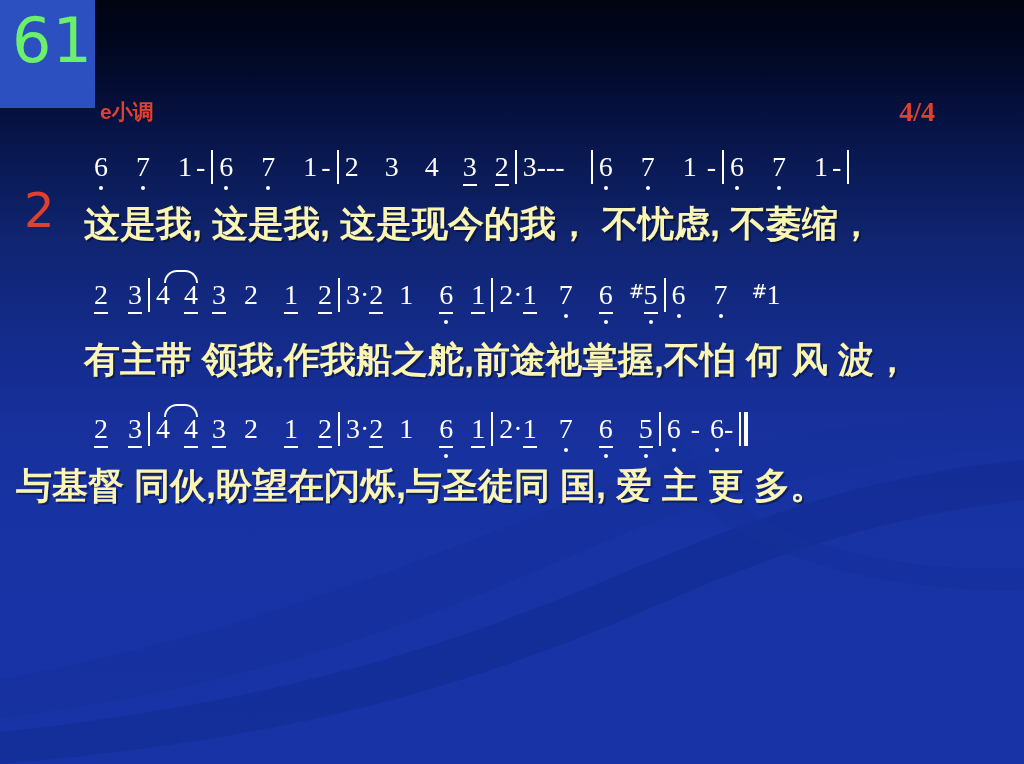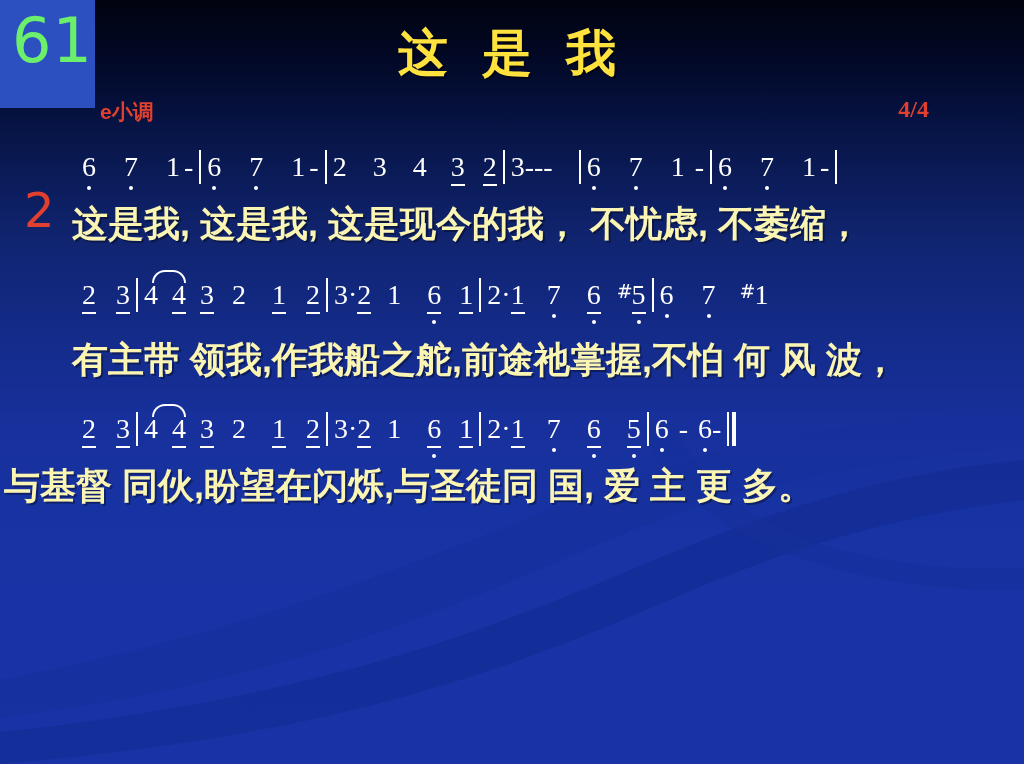--- a/index.html
+++ b/index.html
@@ -66,38 +66,38 @@
 
   #key-sig {
     position: absolute;
     left: 100px; top: 98px;
     font-size: 21px;
     color: #e2402e;
     font-weight: bold;
   }
   #time-sig {
     position: absolute;
-    right: 95px; top: 96px;
-    font-size: 24px;
+    right: 89px; top: 96px;
+    font-size: 28px;
     color: #e2402e;
     font-weight: bold;
     font-family: "Liberation Serif", serif;
   }
 
   #verse-num {
     position: absolute;
     left: 24px; top: 186px;
     font-size: 48px;
     line-height: 1;
     color: #e2402e;
     font-family: "DejaVu Sans", sans-serif;
   }
 
   
-  .system { position: absolute; left: 4px; width: 856px; }
+  .system { position: absolute; left: 16px; width: 856px; }
   .notation {
     position: relative;
     height: 48px;
     color: #ffffff;
     font-family: "Liberation Serif", "DejaVu Serif", serif;
     font-size: 28px;
     white-space: nowrap;
   }
   .lyrics {
     position: relative;
@@ -180,21 +180,20 @@
   <svg id="swoosh" viewBox="0 0 1024 384" preserveAspectRatio="none">
     <path d="M0,300 C260,250 420,180 600,110 C720,62 860,40 1024,30 L1024,66 C880,78 742,104 628,152 C452,226 300,300 0,338 Z" fill="#16309a" opacity="0.55"></path>
     <path d="M0,352 C300,320 470,258 640,186 C790,122 900,92 1024,80 L1024,120 C902,134 792,166 664,222 C496,296 316,358 0,384 Z" fill="#12298c" opacity="0.45"></path>
     <path d="M1024,210 C930,212 832,196 760,162 C694,130 652,92 640,44 L676,44 C692,90 730,126 788,152 C852,180 944,192 1024,188 Z" fill="#16309a" opacity="0.5"></path>
   </svg>
 
   <div id="num-badge">
     <span class="num">61</span>
   </div>
 
-  <div id="title">这 是 我</div>
 
   <div id="key-sig">e小调</div>
   <div id="time-sig">4/4</div>
 
   <div id="verse-num">2</div>
 
   <div class="system" style="top:150px;">
     <div class="notation" style="padding-left:78px;">
       <span class="note"><span class="g dot-low">6</span></span><span class="sp" style="width:28px"></span><span class="note"><span class="g dot-low">7</span></span><span class="sp" style="width:28px"></span><span class="note"><span class="g">1</span></span><span class="sp" style="width:4px"></span><span class="note"><span class="g">-</span></span><span class="bar"></span><span class="note"><span class="g dot-low">6</span></span><span class="sp" style="width:28px"></span><span class="note"><span class="g dot-low">7</span></span><span class="sp" style="width:28px"></span><span class="note"><span class="g">1</span></span><span class="sp" style="width:4px"></span><span class="note"><span class="g">-</span></span><span class="bar"></span><span class="note"><span class="g">2</span></span><span class="sp" style="width:26px"></span><span class="note"><span class="g">3</span></span><span class="sp" style="width:26px"></span><span class="note"><span class="g">4</span></span><span class="sp" style="width:24px"></span><span class="note"><span class="g beam">3</span></span><span class="sp" style="width:18px"></span><span class="note"><span class="g beam">2</span></span><span class="bar"></span><span class="note"><span class="g">3</span></span><span class="note"><span class="g">-</span></span><span class="note"><span class="g">-</span></span><span class="note"><span class="g">-</span></span><span class="bar" style="margin-left:26px"></span><span class="note"><span class="g dot-low">6</span></span><span class="sp" style="width:28px"></span><span class="note"><span class="g dot-low">7</span></span><span class="sp" style="width:28px"></span><span class="note"><span class="g">1</span></span><span class="sp" style="width:10px"></span><span class="note"><span class="g">-</span></span><span class="bar"></span><span class="note"><span class="g dot-low">6</span></span><span class="sp" style="width:28px"></span><span class="note"><span class="g dot-low">7</span></span><span class="sp" style="width:28px"></span><span class="note"><span class="g">1</span></span><span class="sp" style="width:4px"></span><span class="note"><span class="g">-</span></span><span class="bar"></span>
     </div>

